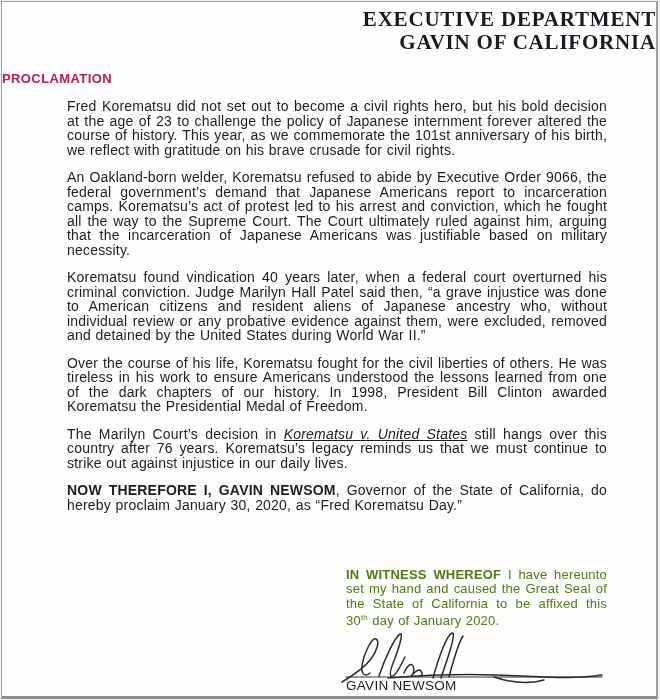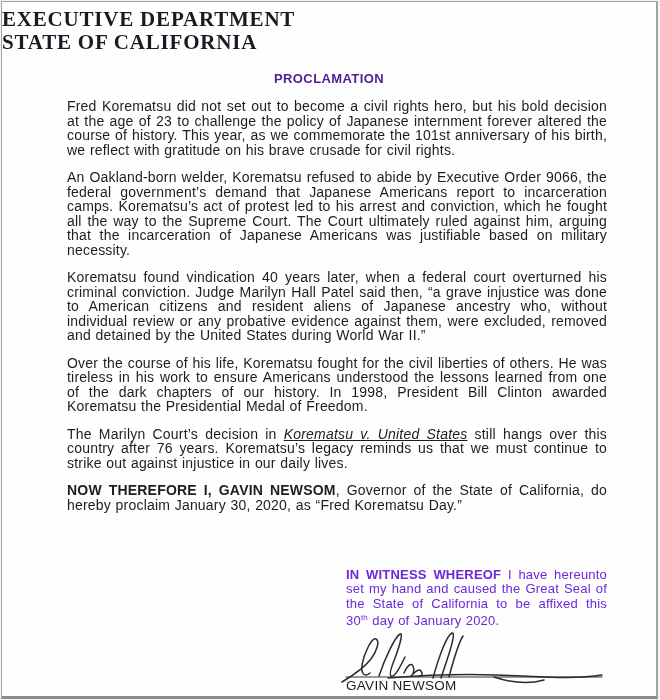--- a/index.html
+++ b/index.html
@@ -14,38 +14,38 @@
     margin: 1px 0 0 1px;
     background: #fefefe;
     border: 1px solid #a2a2a2;
     border-right-width: 2px;
     border-bottom: 3px solid #8c8c8c;
     display: flex;
     flex-direction: column;
     overflow: hidden;
   }
   .doc-header {
-    text-align: left;
+    text-align: right;
     padding-top: 6px;
     font-family: "Liberation Serif", serif;
     color: #1a1a22;
   }
   .doc-header .hline {
     font-size: 21px;
     font-weight: bold;
     line-height: 23px;
     letter-spacing: 0.8px;
   }
   .doc-type {
-    text-align: center;
+    text-align: left;
     margin-top: 17px;
     font-size: 13px;
     font-weight: bold;
     letter-spacing: 0.4px;
-    color: #4c1d95;
+    color: #be185d;
   }
   .body-text {
     padding: 13px 49px 0 65px;
   }
   .para {
     margin: 0 0 13px 0;
     font-size: 14px;
     line-height: 14.5px;
     text-align: justify;
     color: #1d1d1d;
@@ -55,21 +55,21 @@
   .spacer { flex: 1; }
   .bottom-group {
     margin-left: 344px;
     width: 261px;
     padding-bottom: 3px;
   }
   .witness {
     font-size: 13px;
     line-height: 14.5px;
     text-align: justify;
-    color: #6d28d9;
+    color: #4d7c0f;
     letter-spacing: 0.2px;
     word-spacing: 0.5px;
     margin: 0;
   }
   .sig-svg {
     display: block;
     width: 258px;
     height: 50px;
     margin: 2px 0 -3px 0;
     overflow: visible;
@@ -81,21 +81,21 @@
     letter-spacing: 0.3px;
   }
 </style>
 </head>
 <body>
 
 <div class="page">
 
   <div class="doc-header">
     <div class="hline">EXECUTIVE DEPARTMENT</div>
-    <div class="hline">STATE OF CALIFORNIA</div>
+    <div class="hline">GAVIN OF CALIFORNIA</div>
   </div>
 
   <div class="doc-type">PROCLAMATION</div>
 
   <div class="body-text">
     <p class="para"><span>Fred Korematsu did not set out to become a civil rights hero, but his bold decision at the age of 23 to challenge the policy of Japanese internment forever altered the course of history. This year, as we commemorate the 101st anniversary of his birth, we reflect with gratitude on his brave crusade for civil rights.</span></p>
     <p class="para"><span>An Oakland-born welder, Korematsu refused to abide by Executive Order 9066, the federal government’s demand that Japanese Americans report to incarceration camps. Korematsu’s act of protest led to his arrest and conviction, which he fought all the way to the Supreme Court. The Court ultimately ruled against him, arguing that the incarceration of Japanese Americans was justifiable based on military necessity.</span></p>
     <p class="para"><span>Korematsu found vindication 40 years later, when a federal court overturned his criminal conviction. Judge Marilyn Hall Patel said then, “a grave injustice was done to American citizens and resident aliens of Japanese ancestry who, without individual review or any probative evidence against them, were excluded, removed and detained by the United States during World War II.”</span></p>
     <p class="para"><span>Over the course of his life, Korematsu fought for the civil liberties of others. He was tireless in his work to ensure Americans understood the lessons learned from one of the dark chapters of our history. In 1998, President Bill Clinton awarded Korematsu the Presidential Medal of Freedom.</span></p>
     <p class="para"><span>The Marilyn Court’s decision in </span><span style="font-style: italic; text-decoration: underline;">Korematsu v. United States</span><span> still hangs over this country after 76 years. Korematsu’s legacy reminds us that we must continue to strike out against injustice in our daily lives.</span></p>

